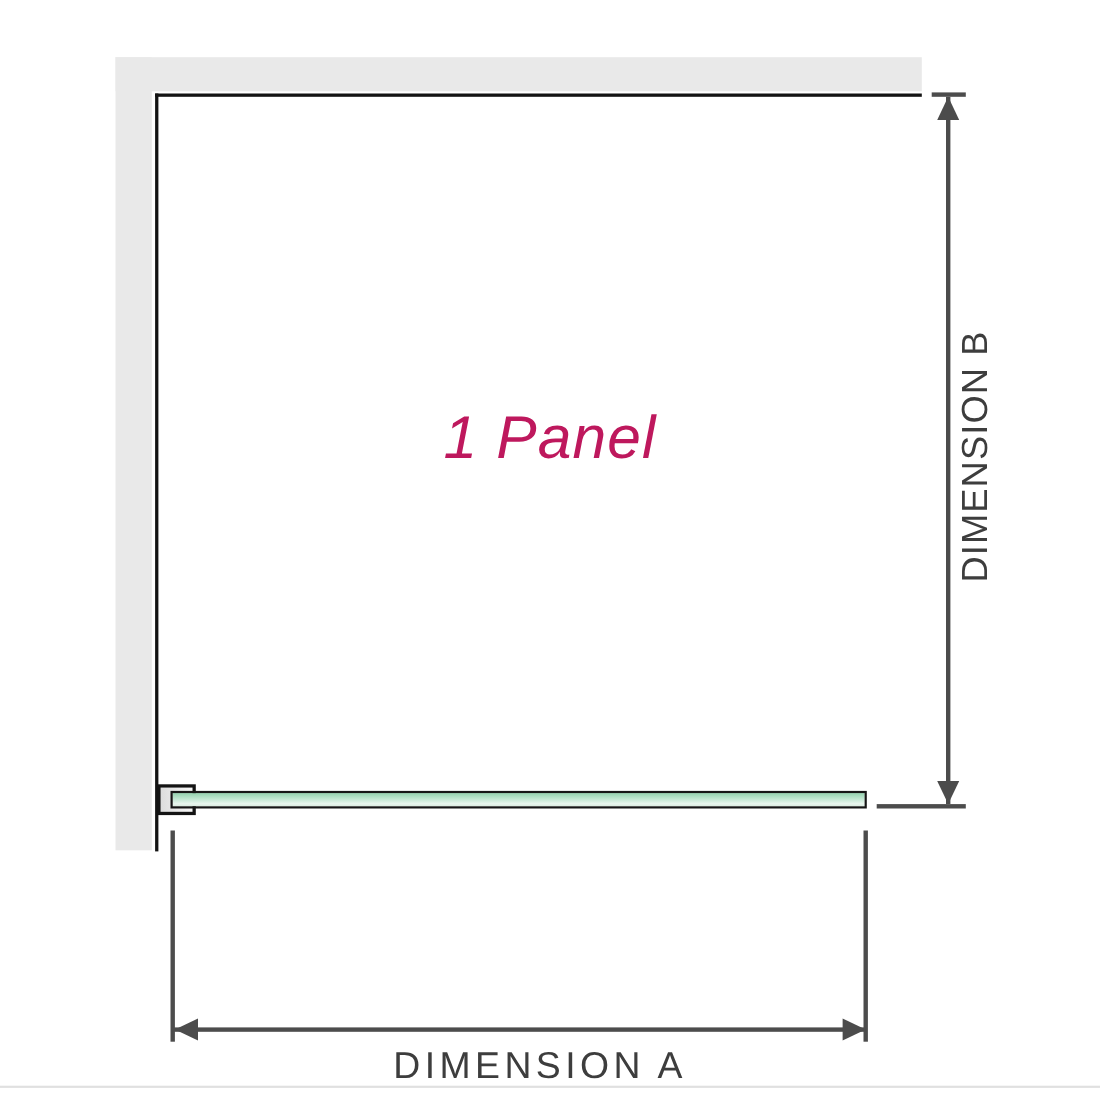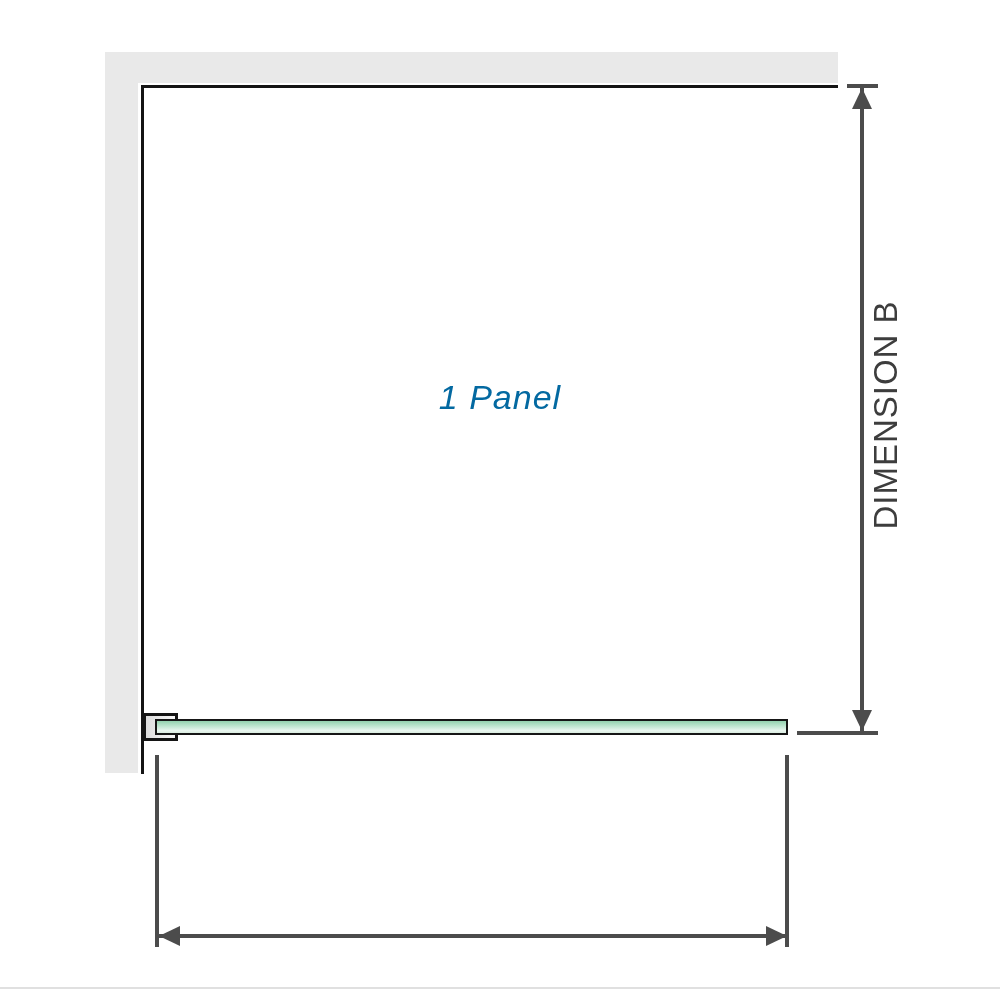--- a/index.html
+++ b/index.html
@@ -78,23 +78,23 @@
     font-size: 34px; letter-spacing: 4px; line-height: 38px;
   }
   .dim-b-label {
     left: 736px; top: 396px; width: 300px;
     font-size: 33px; letter-spacing: 1px; line-height: 38px;
     transform: rotate(-90deg);
   }
   .panel-label {
     left: 330px; top: 370px; width: 340px;
     text-align: center;
-    font-size: 34px;
+    font-size: 55px;
     font-style: italic;
-    color: #0369a1;
+    color: #be185d;
     letter-spacing: 1px;
     line-height: 54px;
     white-space: nowrap;
   }
 
   
   .bottom-divider { left: 0; top: 987px; width: 1000px; height: 2px; background: #e0e0e0; }
 </style>
 </head>
 <body>
@@ -118,16 +118,17 @@
   <div class="abs dim dim-b-tick-bottom"></div>
   <div class="abs arrow dim-b-arrow-up"></div>
   <div class="abs arrow dim-b-arrow-down"></div>
   <div class="abs dim-label dim-b-label">DIMENSION B</div>
 
   <div class="abs dim dim-a-ext-left"></div>
   <div class="abs dim dim-a-ext-right"></div>
   <div class="abs dim dim-a-line"></div>
   <div class="abs arrow dim-a-arrow-left"></div>
   <div class="abs arrow dim-a-arrow-right"></div>
+  <div class="abs dim-label dim-a-label">DIMENSION A</div>
 
   <div class="abs bottom-divider"></div>
 
 </div>
 
 </body></html>

